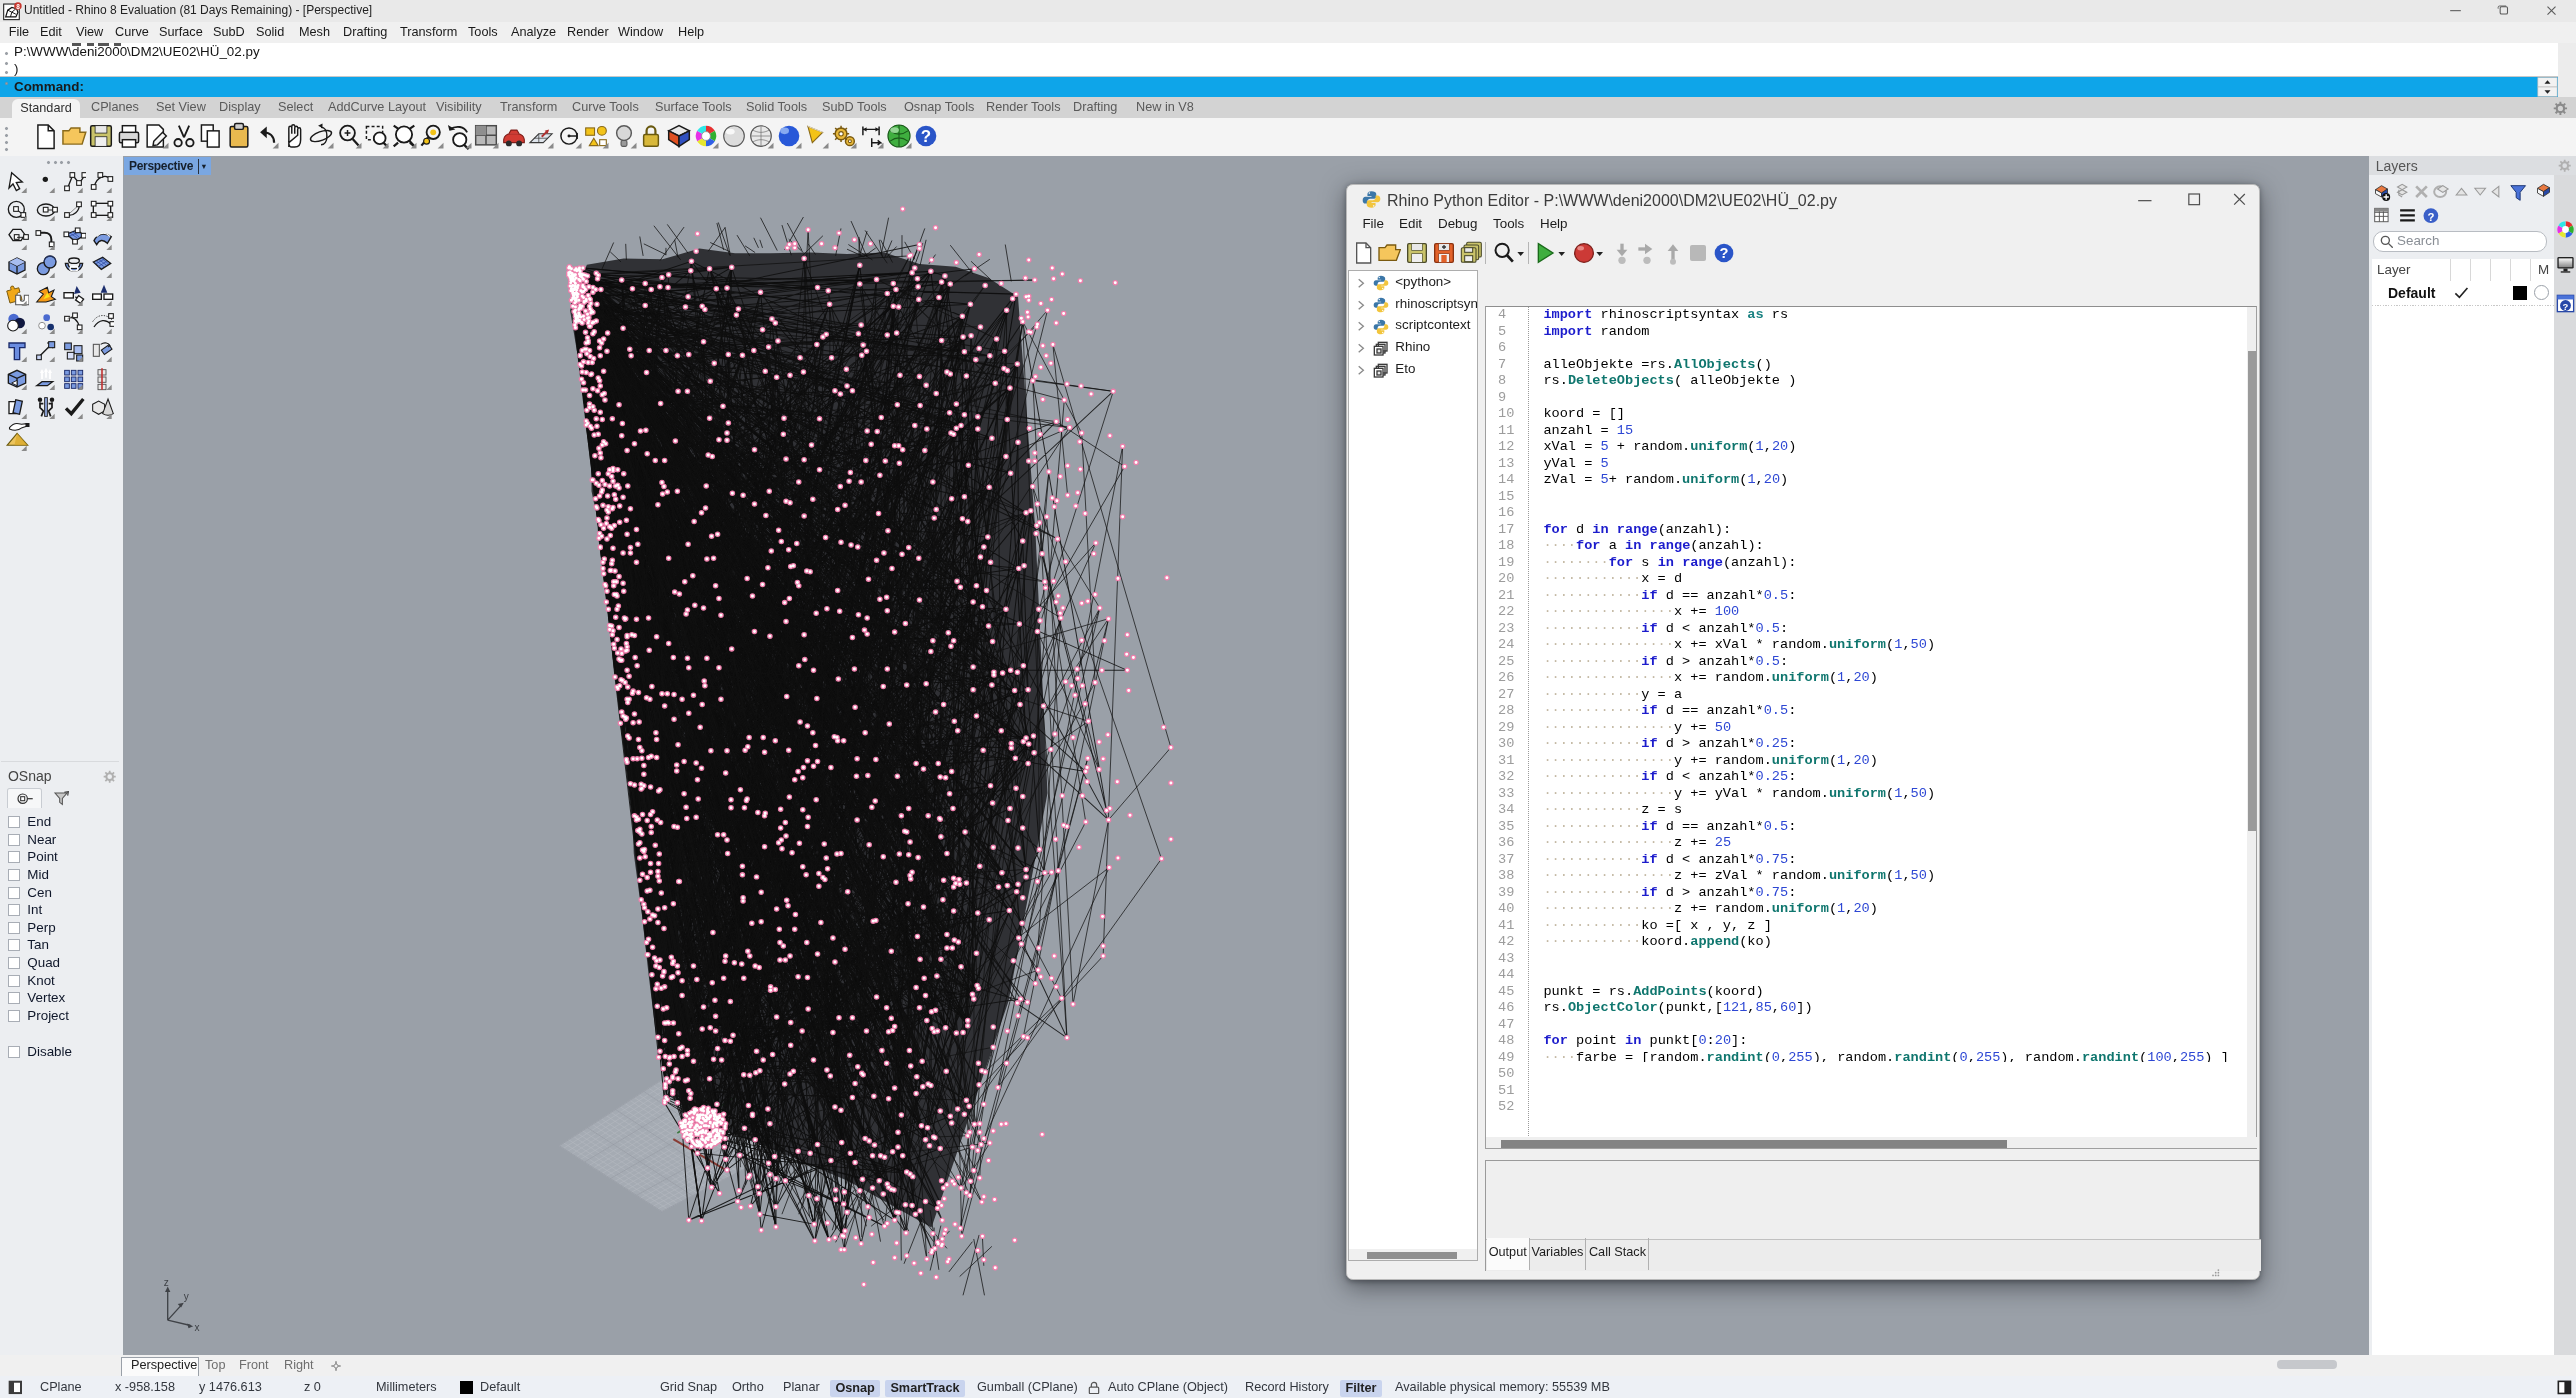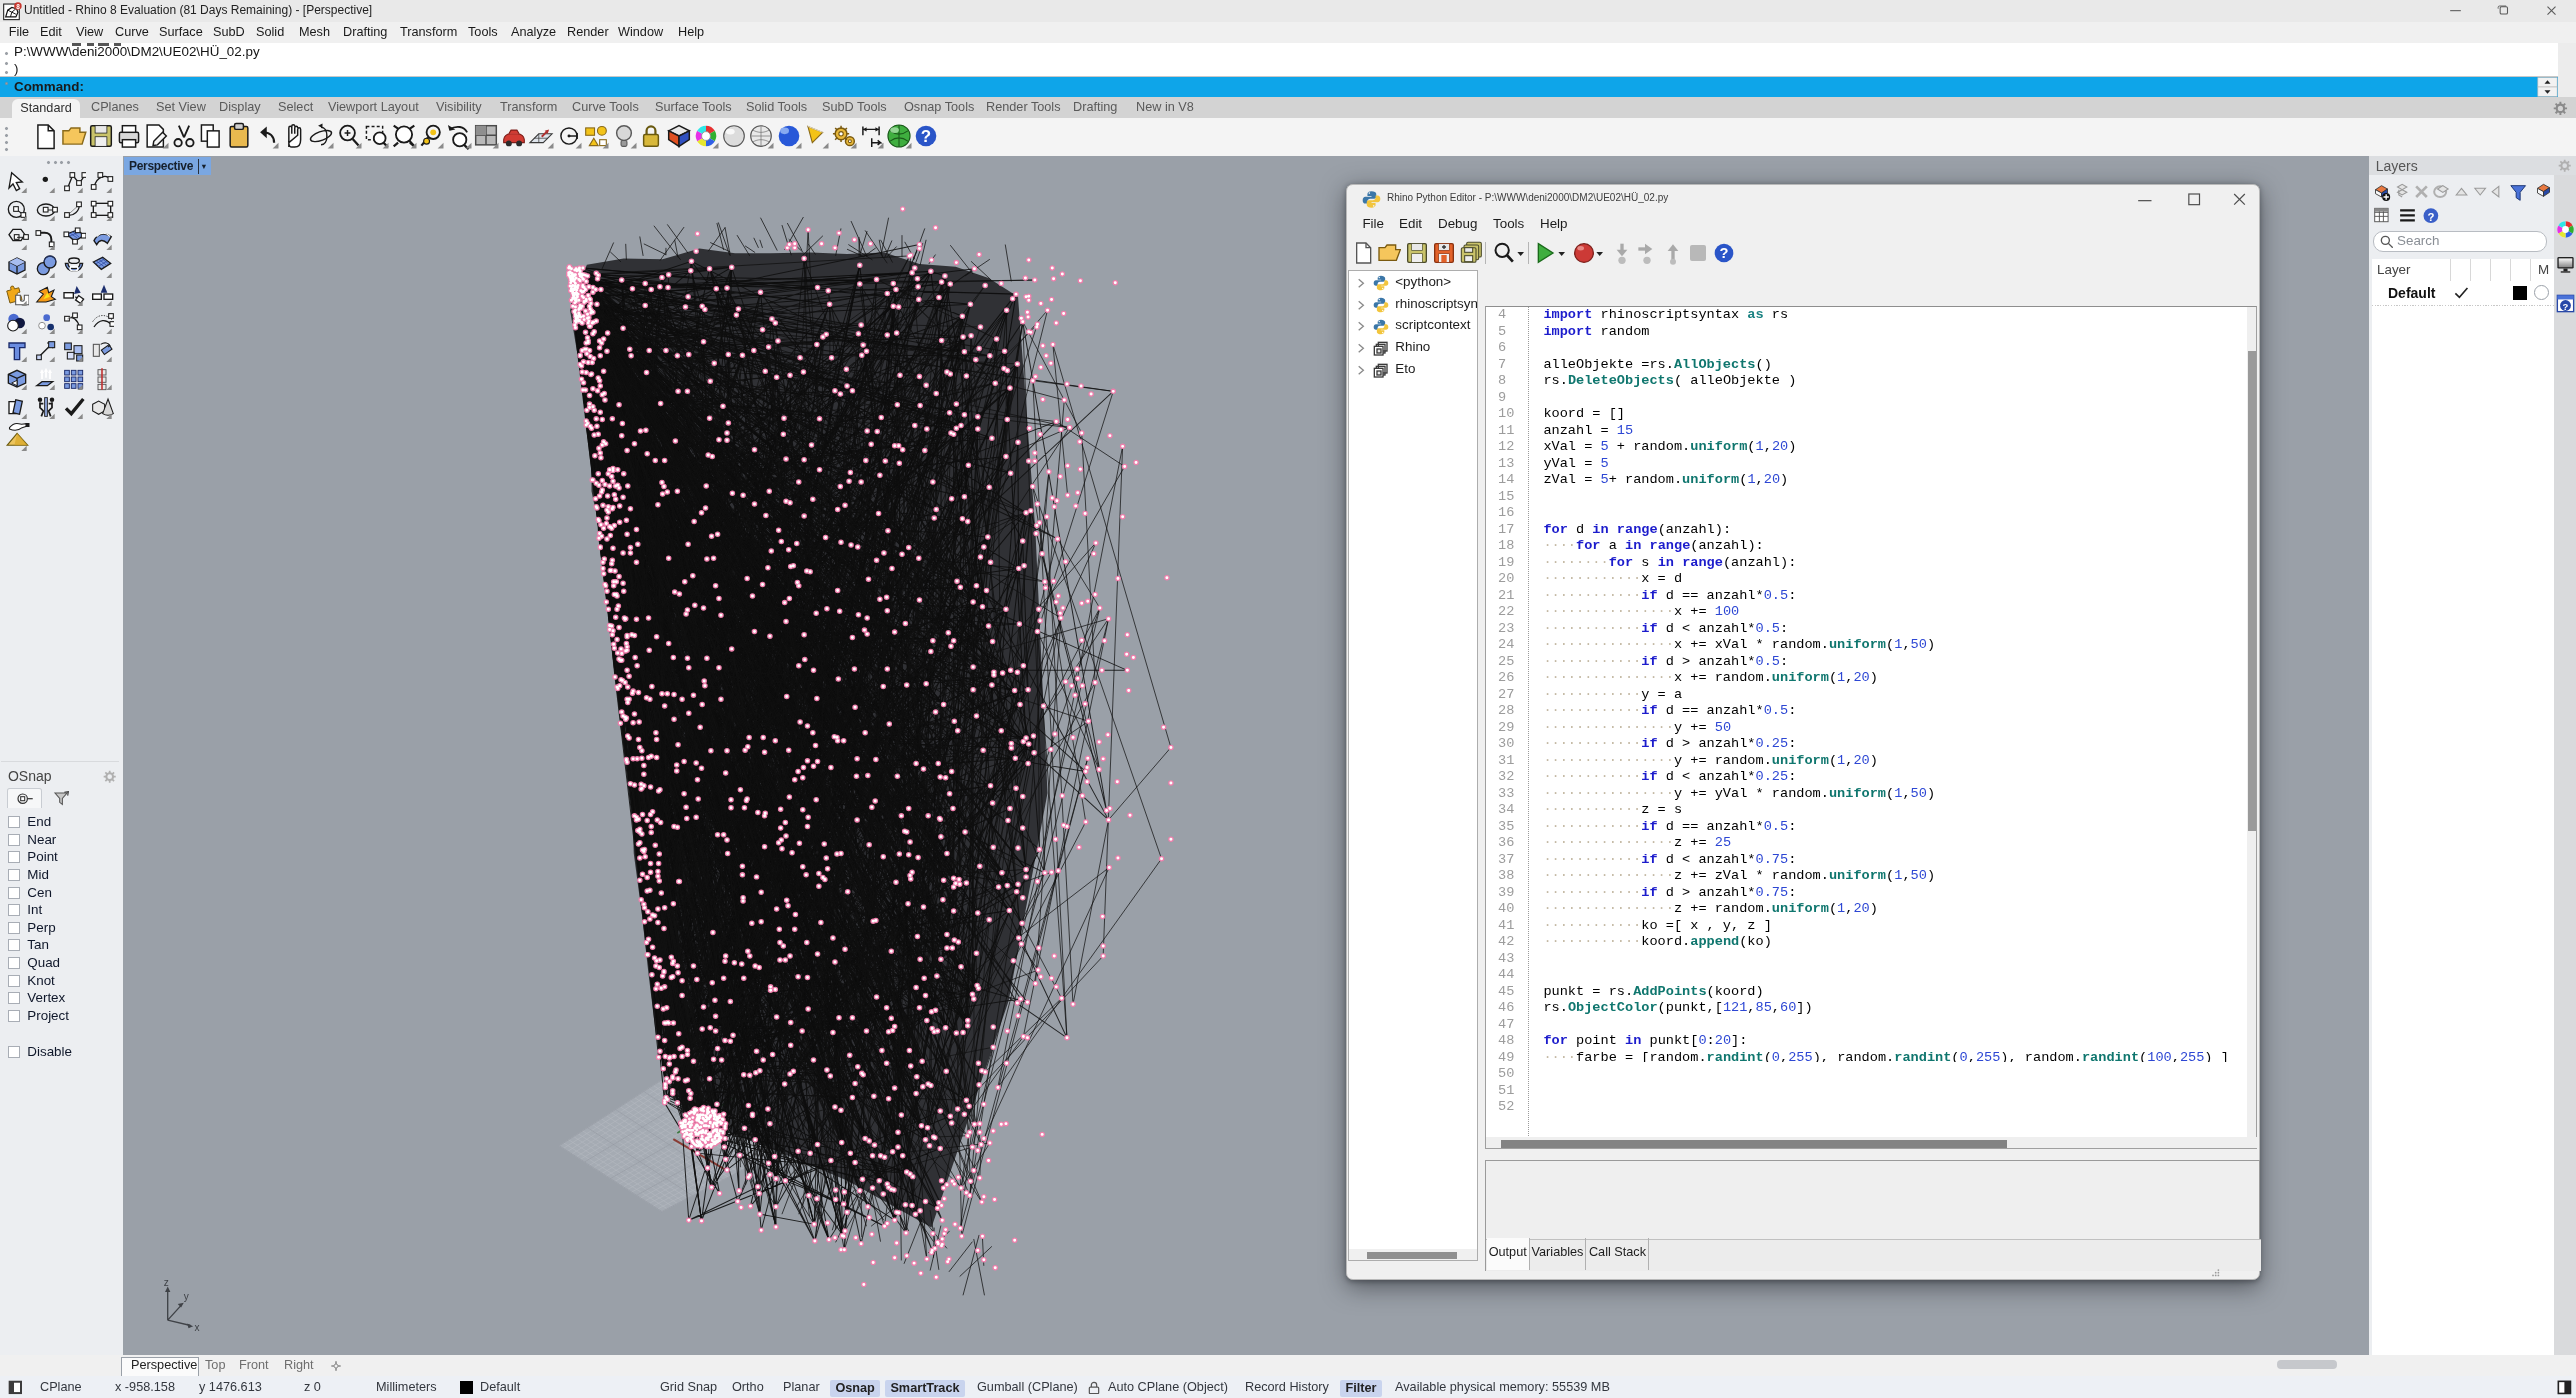--- a/index.html
+++ b/index.html
@@ -151,21 +151,21 @@
 <div class="abs" style="left:2558px;top:43px;width:18px;height:54px;background:#ececec"></div>
 <div class="gripdot" style="left:5.4px;top:52px"></div>
 <div class="gripdot" style="left:5.4px;top:62px"></div>
 <div class="gripdot" style="left:5.4px;top:71px"></div>
 <div class="gripdot" style="left:5.4px;top:82px"></div>
 <div id="tabrow" class="abs">
     <span style="left:91px">CPlanes</span>
     <span style="left:156px">Set View</span>
     <span style="left:219px">Display</span>
     <span style="left:278px">Select</span>
-    <span style="left:328px">Viewport Layout</span>
+    <span style="left:328px">AddCurve Layout</span>
     <span style="left:436px">Visibility</span>
     <span style="left:500px">Transform</span>
     <span style="left:572px">Curve Tools</span>
     <span style="left:655px">Surface Tools</span>
     <span style="left:746px">Solid Tools</span>
     <span style="left:822px">SubD Tools</span>
     <span style="left:904px">Osnap Tools</span>
     <span style="left:986px">Render Tools</span>
     <span style="left:1073px">Drafting</span>
     <span style="left:1136px">New in V8</span>
@@ -871,21 +871,21 @@
       <rect x="2" y="2" width="18" height="18" fill="#fff" stroke="#222" stroke-width="2.4"></rect>
       <rect x="11" y="2" width="9" height="18" fill="#222"></rect>
     </svg>
   </div>
 <div id="pywin" class="abs">
     <div id="pyTitle" class="abs">
       <svg class="abs" style="left:14.8px;top:5.4px" width="19" height="19" viewBox="0 0 28 28">
         <path d="M14 2c-4 0-6 2-6 4v3h6v1H5c-2.5 0-4 2-4 5s1.5 5 4 5h3v-3.5c0-2 2-3.5 4-3.5h6c1.6 0 3-1.4 3-3V6c0-2.4-3-4-7-4zM10.8 5.8a1.2 1.2 0 1 1 0-2.4 1.2 1.2 0 0 1 0 2.4z" fill="#3b77a8"></path>
         <path d="M14 26c4 0 6-2 6-4v-3h-6v-1h9c2.5 0 4-2 4-5s-1.5-5-4-5h-3v3.5c0 2-2 3.5-4 3.5h-6c-1.6 0-3 1.4-3 3v4c0 2.4 3 4 7 4zm3.2-3.8a1.2 1.2 0 1 1 0 2.4 1.2 1.2 0 0 1 0-2.4z" fill="#f2c53d"></path>
       </svg>
-      <span class="abs" style="left:40px;top:6.7px;font-size:10px">Rhino Python Editor - P:\WWW\deni2000\DM2\UE02\HÜ_02.py</span>
+      <span class="abs" style="left:40px;top:6.7px;font-size:16px">Rhino Python Editor - P:\WWW\deni2000\DM2\UE02\HÜ_02.py</span>
       <svg class="abs" style="left:788px;top:6.7px" width="121" height="16" viewBox="0 0 180 24">
         <g stroke="#4e4e4e" stroke-width="1.8" fill="none">
           <path d="M4 13h20"></path>
           <rect x="80" y="3" width="16" height="16"></rect>
           <path d="M148 3l16 16M164 3l-16 16"></path>
         </g>
       </svg>
     </div>
     <div id="pyMenu" class="abs">
       <span class="abs" style="left:15.4px;top:3.4px">File</span>

